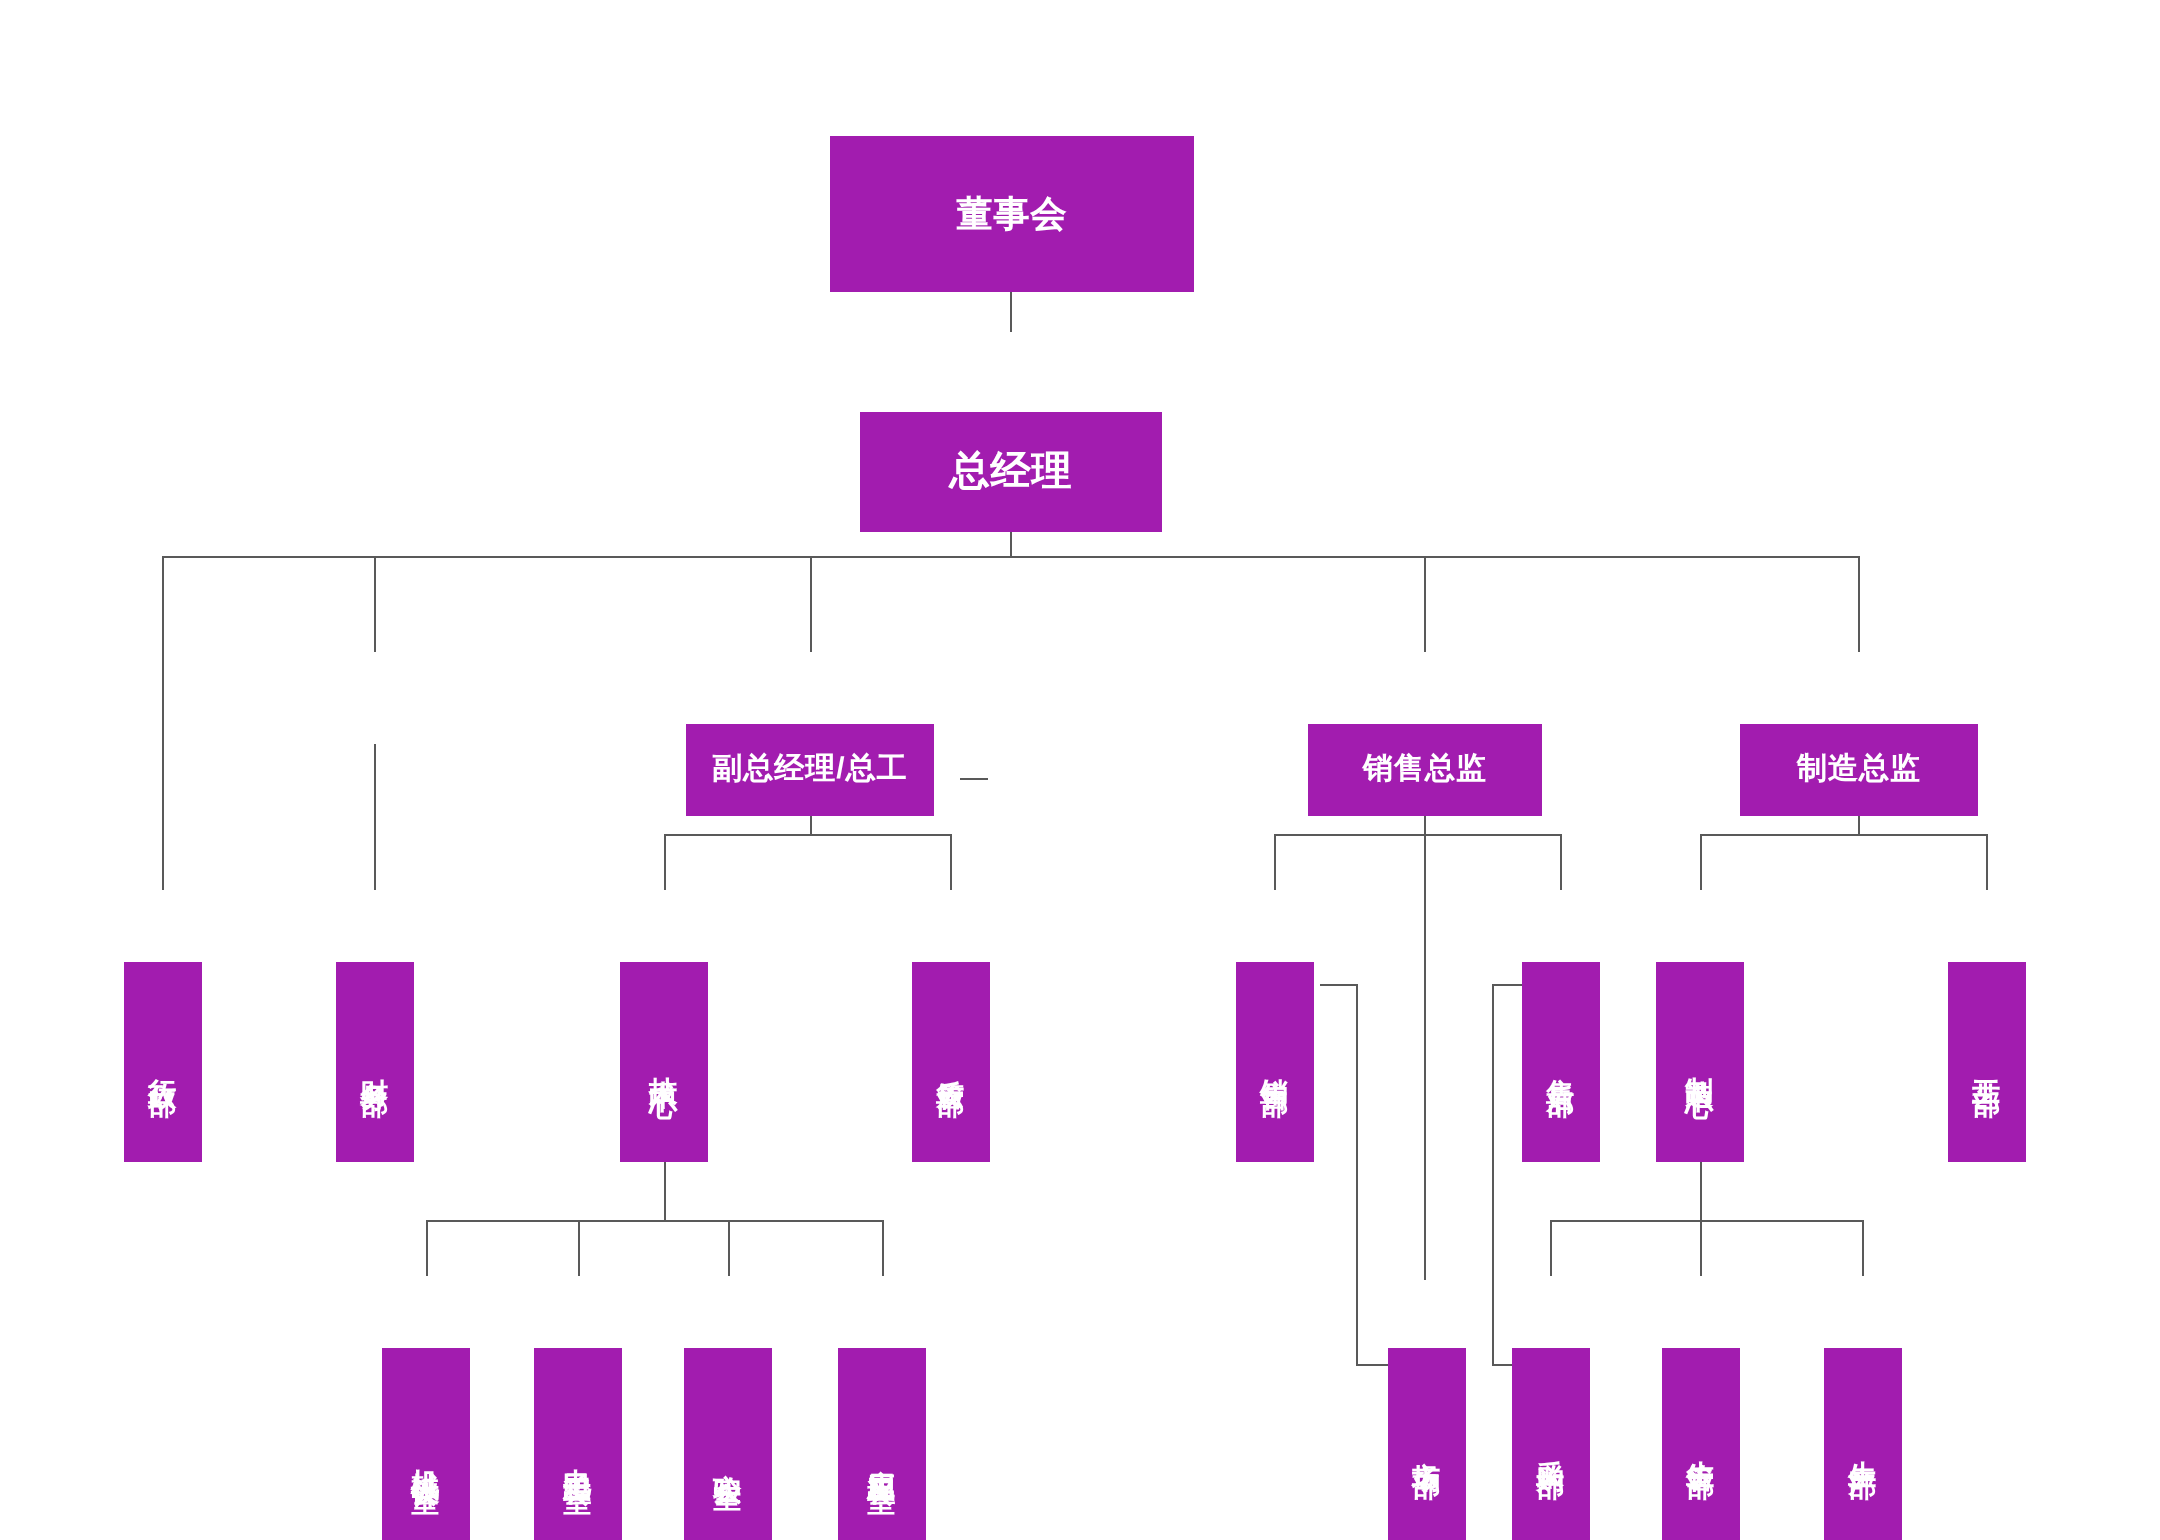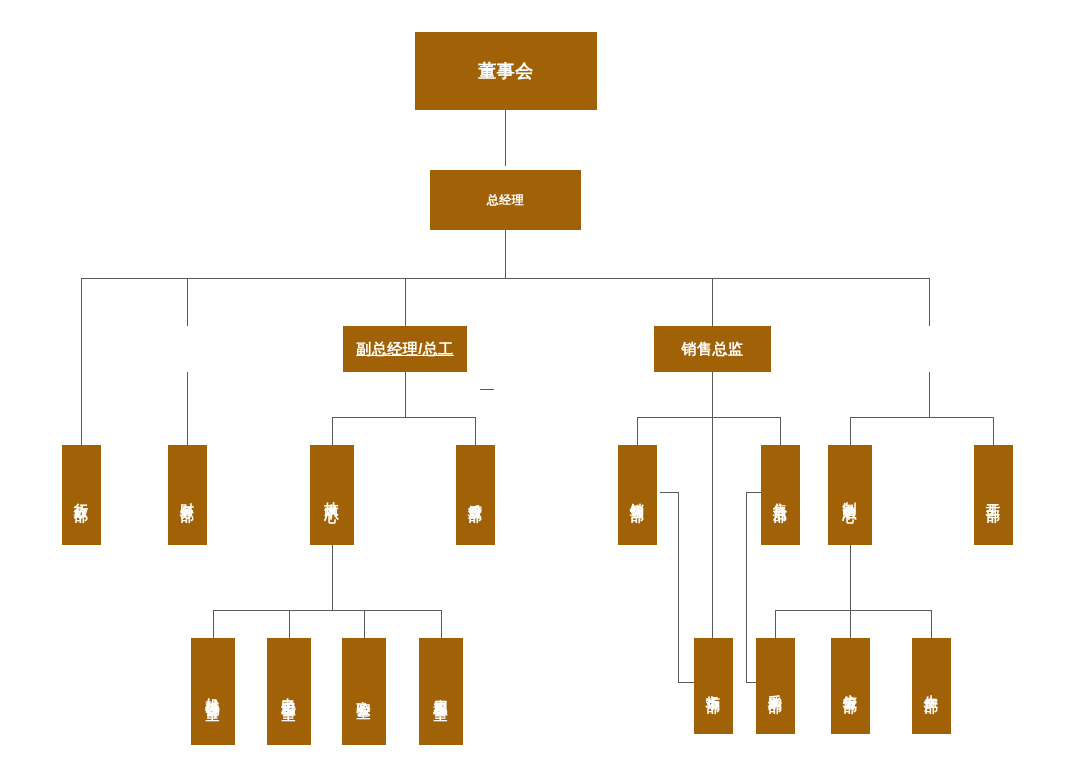--- a/index.html
+++ b/index.html
@@ -12,32 +12,33 @@
   }
   #chart {
     position: relative;
     width: 1080px;
     height: 770px;
     overflow: hidden;
     background: #ffffff;
   }
   .node {
     position: absolute;
-    background: #a16207;
+    background: #a21caf;
     color: #ffffff;
     display: flex;
     align-items: center;
     justify-content: center;
     text-align: center;
     font-size: 15px;
     font-weight: bold;
     letter-spacing: 0.5px;
     box-sizing: border-box;
     line-height: 1.25;
     z-index: 2;
+    margin-top: 36px;
   }
   .node.vert {
     writing-mode: vertical-rl;
     text-orientation: upright;
     letter-spacing: 2px;
     line-height: 1.3;
     font-size: 14px;
   }
   .connector {
     position: absolute;
@@ -97,24 +98,25 @@
   <div class="connector v" style="left:441px; top:610px; height:28px;"></div>
 
   <div class="connector v" style="left:850px; top:545px; height:65px;"></div>
   <div class="connector h" style="left:775px; top:610px; width:156px;"></div>
   <div class="connector v" style="left:775px; top:610px; height:28px;"></div>
   <div class="connector v" style="left:850px; top:610px; height:28px;"></div>
   <div class="connector v" style="left:931px; top:610px; height:28px;"></div>
 
   <div class="node" style="left:415px; top:32px; width:182px; height:78px; font-size:18px;">董事会</div>
 
-  <div class="node" style="left:430px; top:170px; width:151px; height:60px; font-size:12px;">总经理</div>
+  <div class="node" style="left:430px; top:170px; width:151px; height:60px; font-size:20px;">总经理</div>
 
-  <div class="node" style="left:343px; top:326px; width:124px; height:46px;text-decoration:underline;">副总经理/总工</div>
+  <div class="node" style="left:343px; top:326px; width:124px; height:46px;">副总经理/总工</div>
   <div class="node" style="left:654px; top:326px; width:117px; height:46px;">销售总监</div>
+  <div class="node" style="left:870px; top:326px; width:119px; height:46px;">制造总监</div>
 
   <div class="node vert" style="left:62px; top:445px; width:39px; height:100px;">行政部</div>
   <div class="node vert" style="left:168px; top:445px; width:39px; height:100px;">财务部</div>
   <div class="node vert" style="left:310px; top:445px; width:44px; height:100px;">技术中心</div>
   <div class="node vert" style="left:456px; top:445px; width:39px; height:100px;">质管部</div>
   <div class="node vert" style="left:618px; top:445px; width:39px; height:100px;">销售部</div>
   <div class="node vert" style="left:761px; top:445px; width:39px; height:100px;">售后部</div>
   <div class="node vert" style="left:828px; top:445px; width:44px; height:100px;">制造中心</div>
   <div class="node vert" style="left:974px; top:445px; width:39px; height:100px;">工艺部</div>
 

